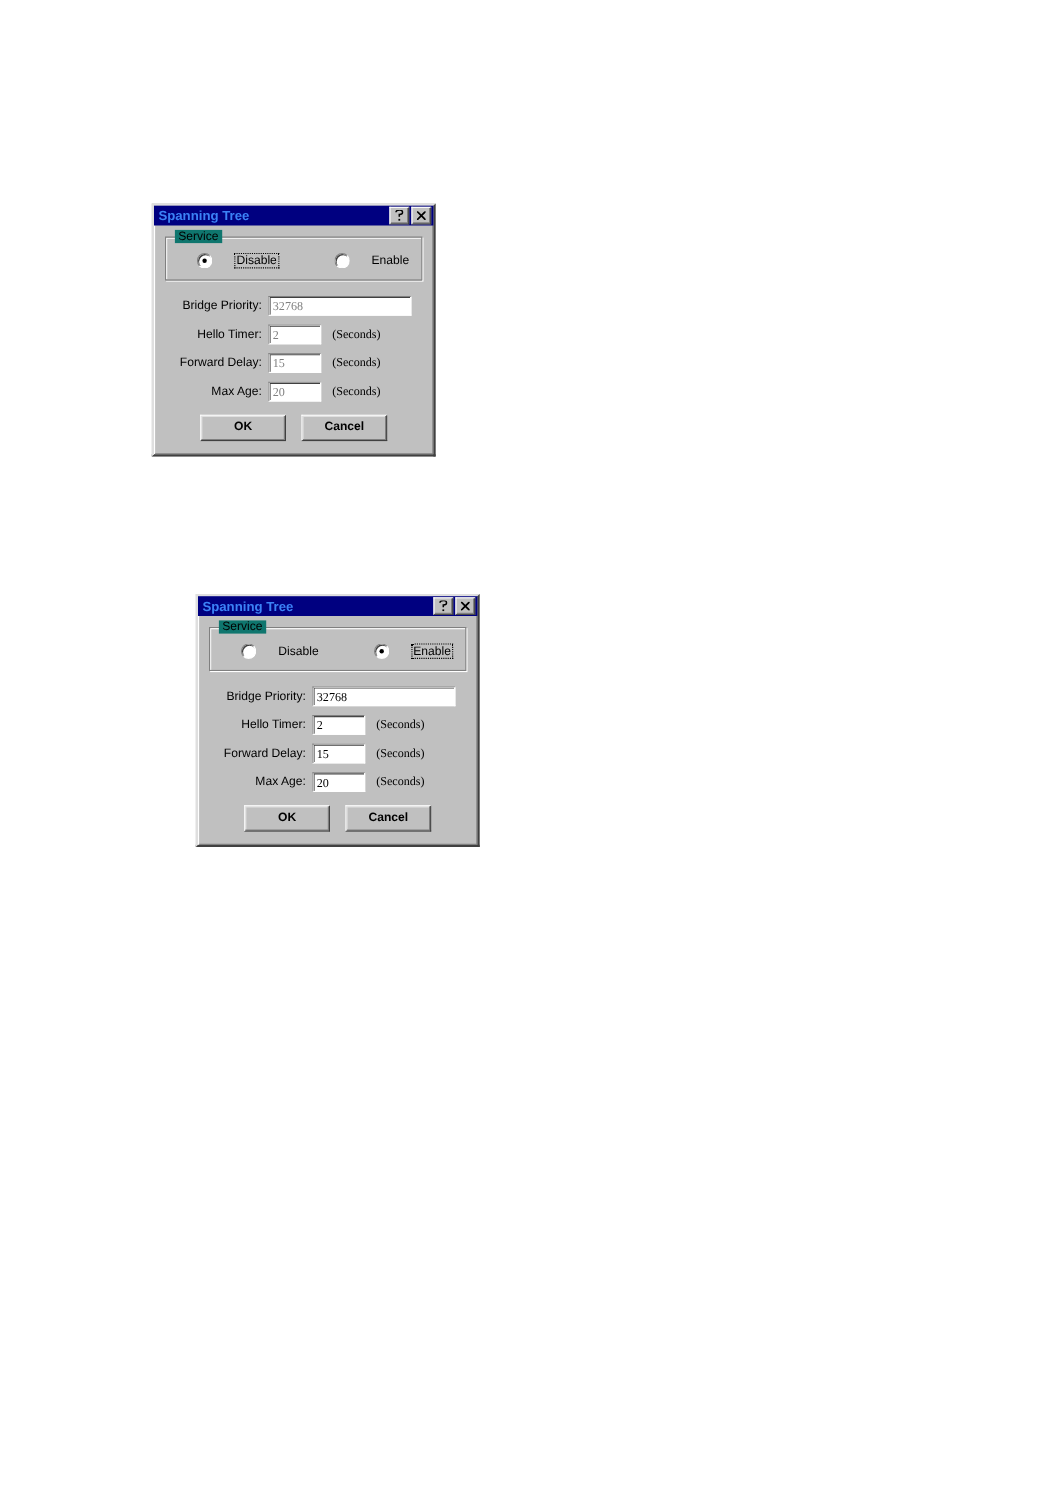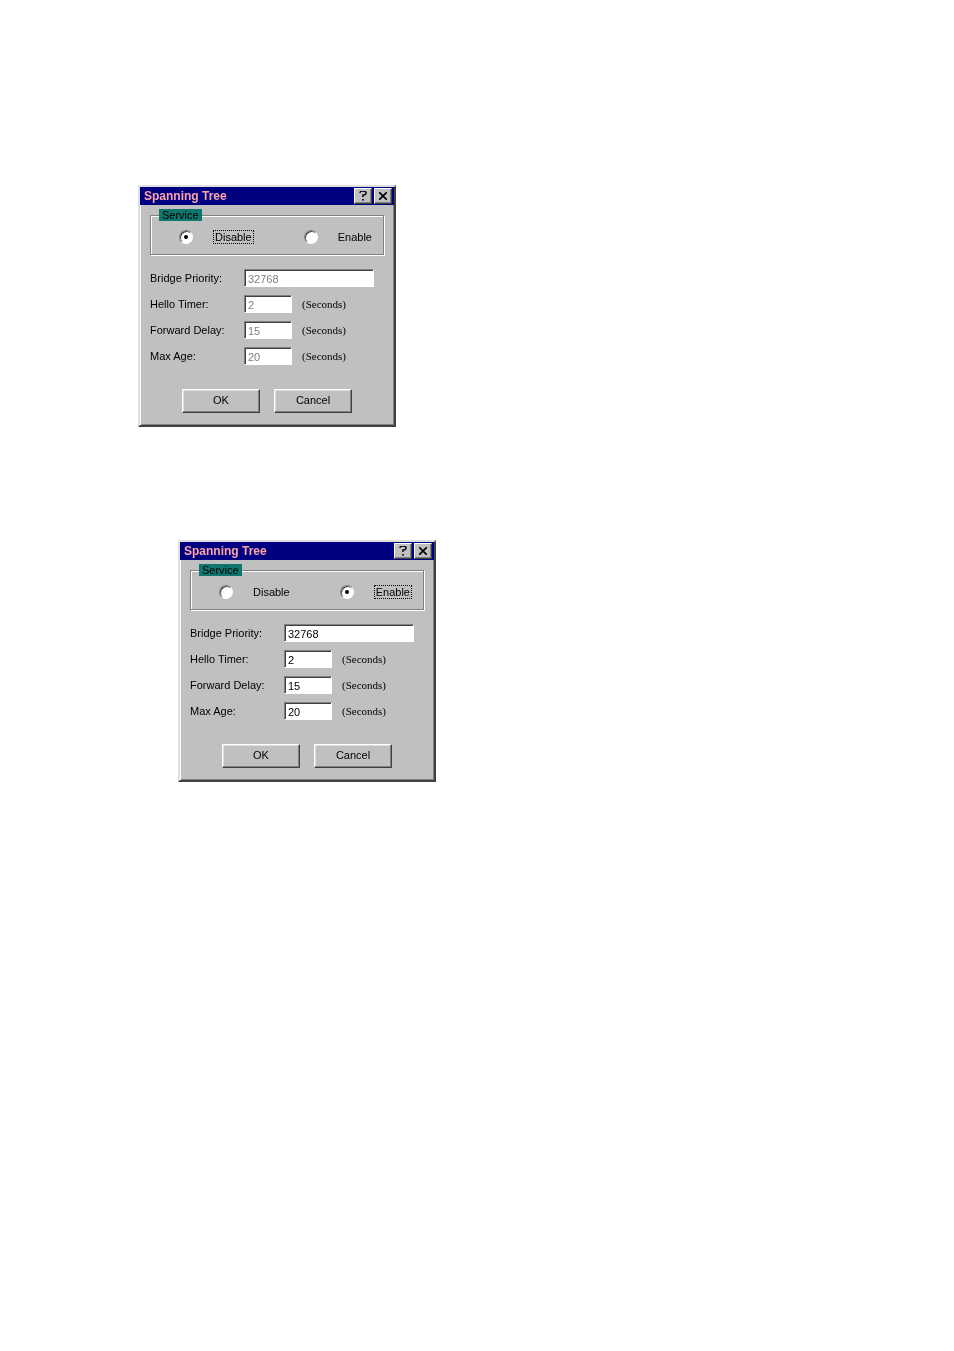--- a/index.html
+++ b/index.html
@@ -15,21 +15,21 @@
   .dialog {
     position: absolute;
     width: 254px;
     background: #c0c0c0;
     border: 2px solid;
     border-color: #dfdfdf #404040 #404040 #dfdfdf;
     box-shadow: inset 1px 1px 0 #fff, inset -1px -1px 0 #808080;
   }
   .titlebar {
     background: #000080;
-    color: #fca5a5;
+    color: #3b82f6;
     font-weight: bold;
     font-size: 12px;
     display: flex;
     align-items: center;
     height: 18px;
     padding: 0 2px 0 4px;
   }
   .titlebar .title-text { flex: 1; }
   .tb-btn {
     width: 16px; height: 14px;
@@ -88,48 +88,50 @@
     padding: 0 1px;
   }
   .form-rows { }
   .form-row {
     display: flex;
     align-items: center;
     margin-bottom: 8px;
   }
   .form-label {
     width: 88px;
-    text-align: left;
+    text-align: right;
     padding-right: 6px;
     font-size: 11px;
   }
   .sunken-input {
     background: #fff;
     border: 1px solid;
     border-color: #808080 #fff #fff #808080;
     box-shadow: inset 1px 1px 0 #404040;
     height: 18px;
     padding: 0 3px;
     font-size: 11px;
     line-height: 18px;
     box-sizing: border-box;
+    font-family: Liberation Serif, serif;
   }
   .sunken-input.disabled { color: #808080; background:#fff; }
   .w-wide { width: 130px; }
   .w-narrow { width: 48px; }
   .suffix {
     margin-left: 10px;
     font-size: 11px;
     font-family: Liberation Serif, serif;
   }
   .btn-row {
     display: flex;
     justify-content: center;
     gap: 14px;
-    margin-top: 24px;
+    margin-top: 12px;
+    font-weight: bold;
   }
   .push-btn {
     min-width: 76px;
     height: 22px;
     background: #c0c0c0;
     border: 1px solid;
     border-color: #fff #404040 #404040 #fff;
     box-shadow: inset -1px -1px 0 #808080, inset 1px 1px 0 #dfdfdf;
     font-size: 11px;
     text-align: center;

